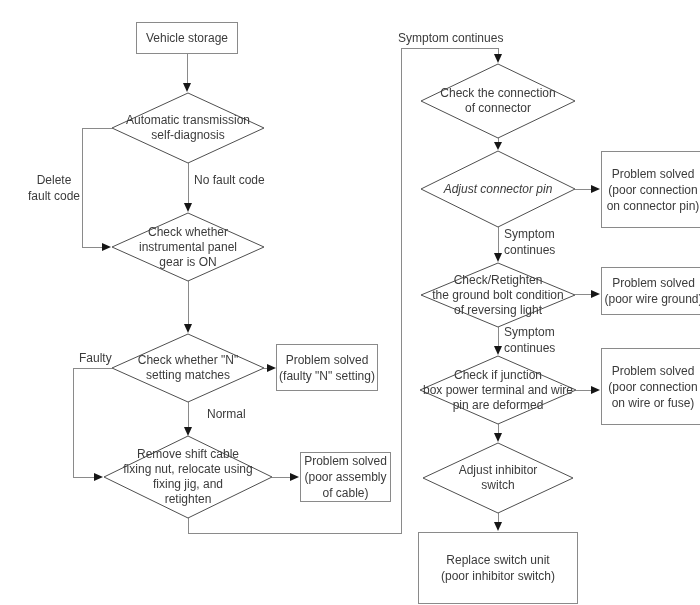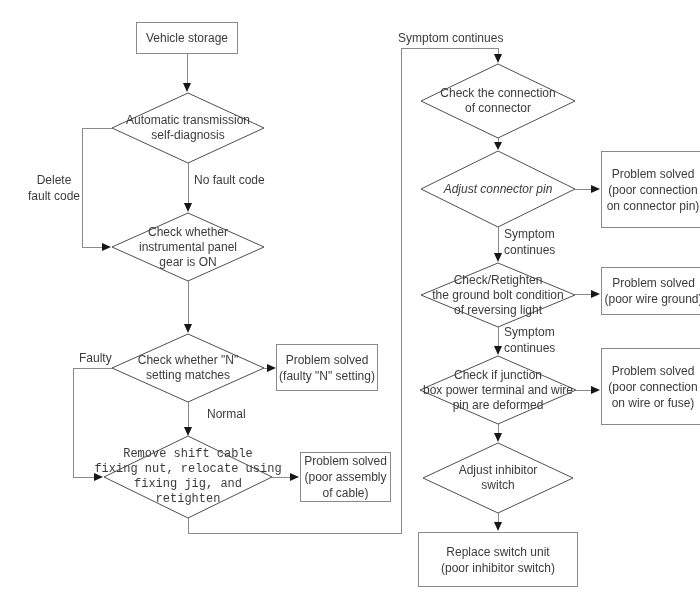--- a/index.html
+++ b/index.html
@@ -135,34 +135,34 @@
 (poor connection
 on connector pin)</div>
 
   <div class="box" style="left:593px; top:267px; width:105px; height:48px;">Problem solved
 (poor wire ground)</div>
 
   <div class="box" style="left:593px; top:348px; width:104px; height:77px;">Problem solved
 (poor connection
 on wire or fuse)</div>
 
-  <div class="box" style="left:410px; top:532px; width:160px; height:55px;">Replace switch unit
+  <div class="box" style="left:410px; top:532px; width:160px; height:72px;">Replace switch unit
 (poor inhibitor switch)</div>
 
   <div class="dtext" style="left:180px; top:247px;">Check whether
 instrumental panel
 gear is ON</div>
 
   <div class="dtext" style="left:180px; top:128px;">Automatic transmission
 self-diagnosis</div>
 
   <div class="dtext" style="left:180px; top:368px;">Check whether "N"
 setting matches</div>
 
-  <div class="dtext" style="left:180px; top:477px;font-family:Liberation Mono, monospace;">Remove shift cable
+  <div class="dtext" style="left:180px; top:477px;">Remove shift cable
 fixing nut, relocate using
 fixing jig, and
 retighten</div>
 
   <div class="dtext" style="left:490px; top:101px;">Check the connection
 of connector</div>
 
   <div class="dtext" style="left:490px; top:189px;font-style:italic;">Adjust connector pin</div>
 
   <div class="dtext" style="left:490px; top:390px;">Check if junction

